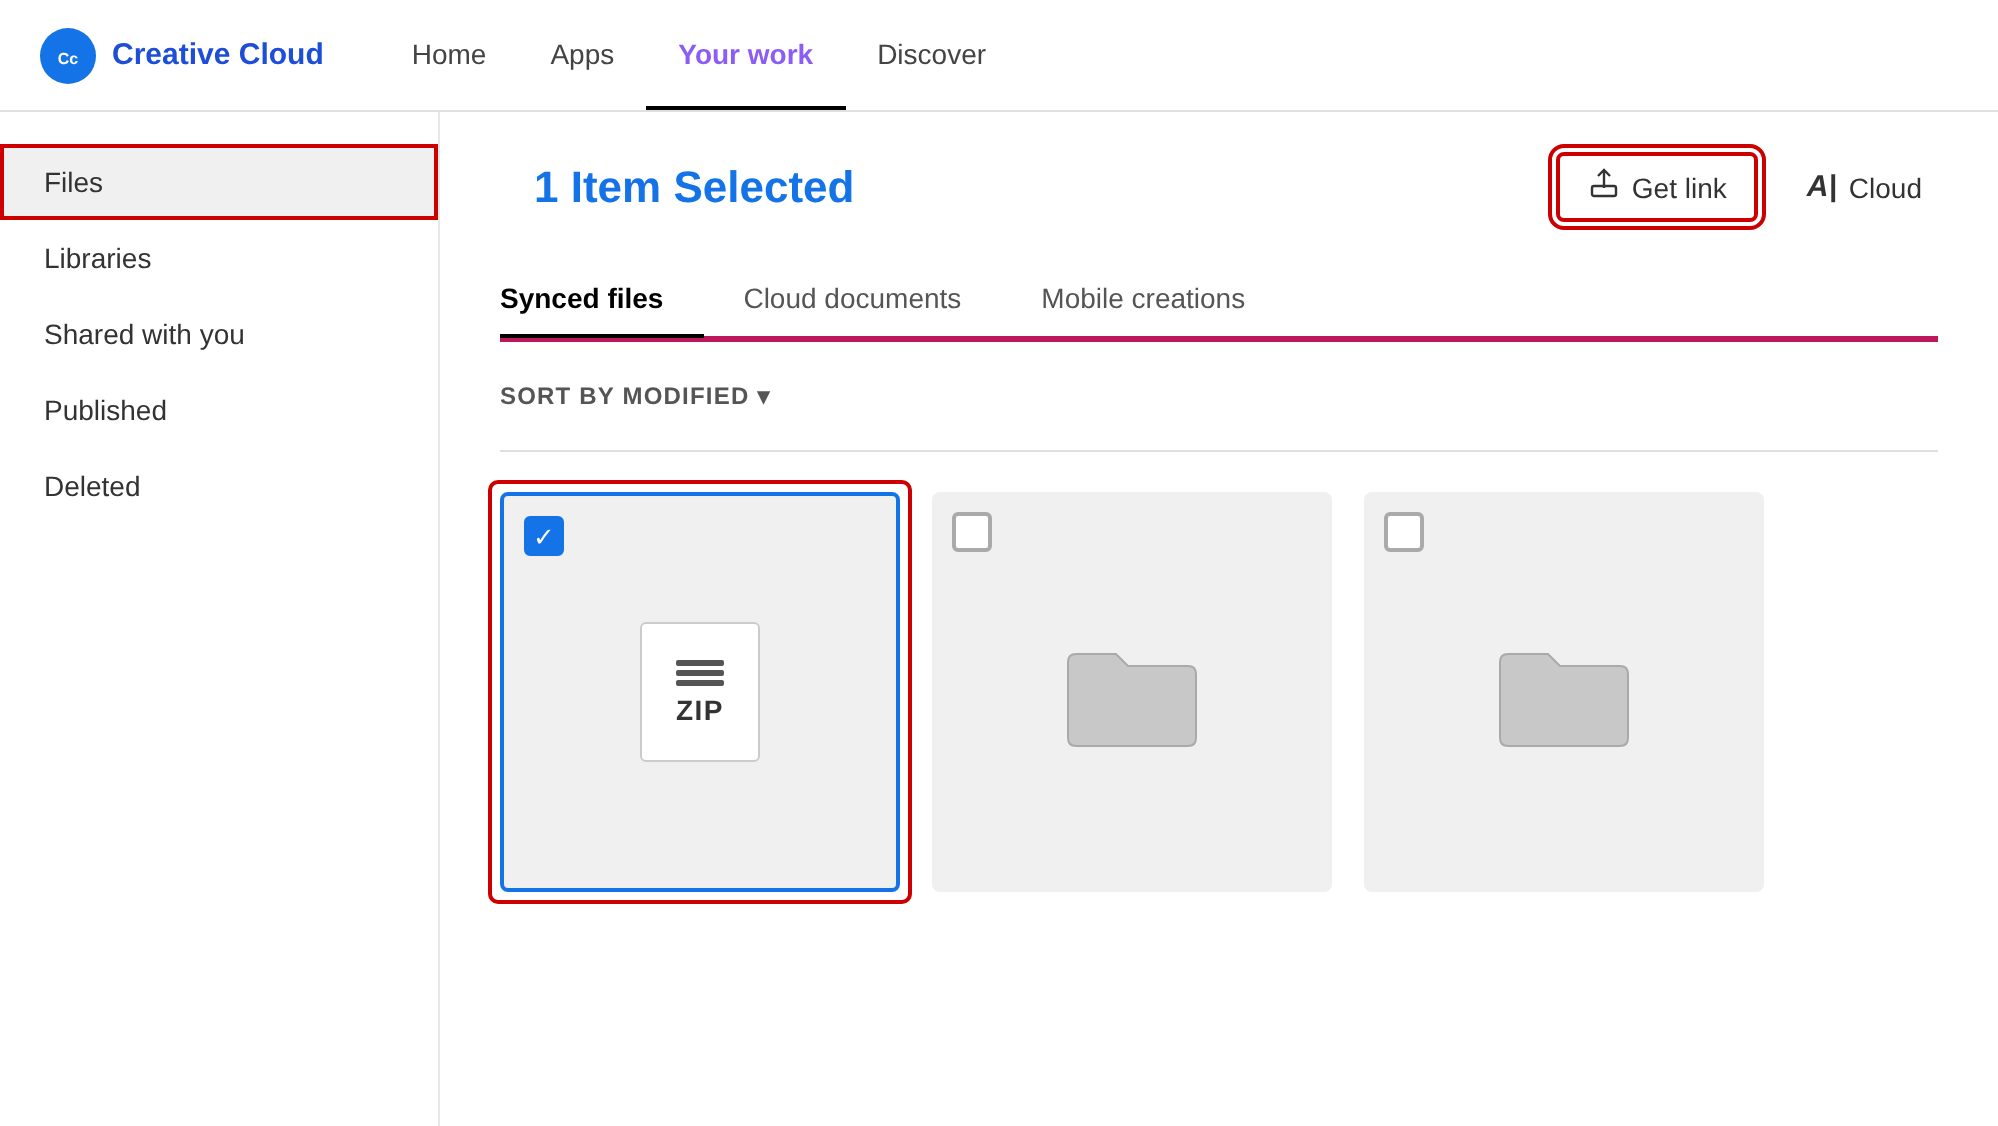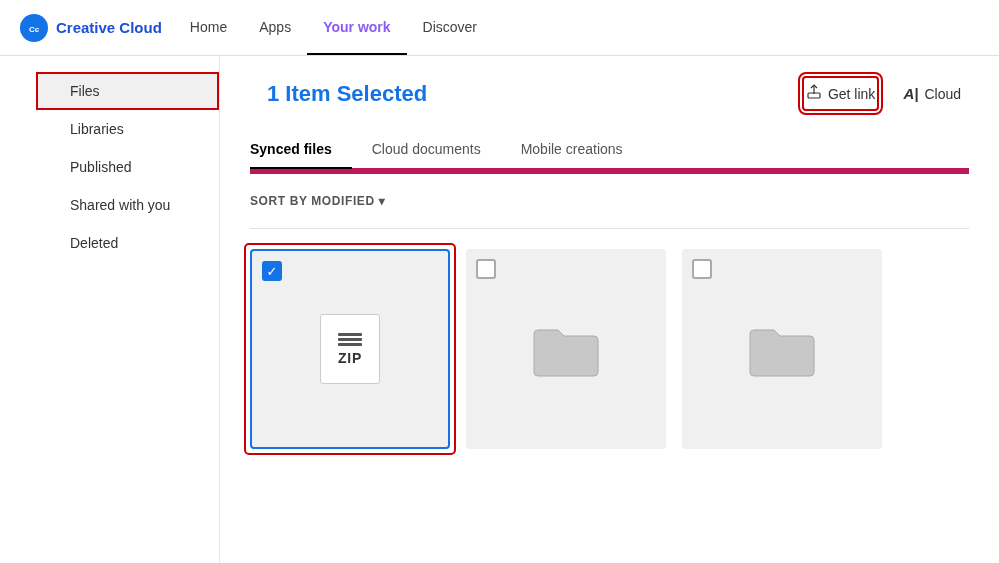--- a/index.html
+++ b/index.html
@@ -10,21 +10,21 @@
       display: flex;
       align-items: center;
       padding: 0 20px;
       height: 56px;
       border-bottom: 1px solid #e0e0e0;
     }
     .brand {
       display: flex;
       align-items: center;
       gap: 8px;
-      margin-right: 12px;
+      margin-right: 28px;
     }
     .brand-name {
       font-size: 15px;
       font-weight: 600;
       color: #1d4ed8;
     }
     .nav-items {
       display: flex;
       align-items: center;
       gap: 0;
@@ -55,26 +55,25 @@
     }
 
     
     .sidebar {
       width: 220px;
       border-right: 1px solid #e8e8e8;
       padding: 16px 0;
       flex-shrink: 0;
     }
     .sidebar-item {
-      padding: 9px 32px;
+      padding: 9px 20px;
       cursor: pointer;
       font-size: 14px;
       color: #333;
       border: 2px solid transparent;
-      margin-left: 36px;
     }
     .sidebar-item.active {
       background: #f0f0f0;
       border: 2px solid #c00;
       font-weight: 500;
     }
 
     
     .main {
       flex: 1;
@@ -97,21 +96,21 @@
     }
     .header-actions {
       display: flex;
       align-items: center;
       gap: 16px;
     }
     .get-link-btn {
       display: flex;
       align-items: center;
       gap: 6px;
-      padding: 6px 2px;
+      padding: 6px 14px;
       border: 2px solid #c00;
       border-radius: 4px;
       background: #fff;
       cursor: pointer;
       font-size: 14px;
       color: #333;
       outline: 2px solid #c00;
       outline-offset: 2px;
     }
     .rename-btn {
@@ -123,21 +122,21 @@
       color: #333;
       background: none;
       border: none;
       padding: 6px 8px;
     }
 
     
     .tabs {
       display: flex;
       gap: 0;
-      border-bottom: 6px solid #be185d;
+      border-bottom: 3px solid #be185d;
       margin-bottom: 20px;
     }
     .tab {
       padding: 10px 20px 10px 0;
       margin-right: 20px;
       cursor: pointer;
       font-size: 14px;
       color: #555;
       border-bottom: 2px solid transparent;
       margin-bottom: -1px;
@@ -311,22 +310,22 @@
     <div class="nav-item active">Your work</div>
     <div class="nav-item">Discover</div>
   </div>
 </nav>
 
 <div class="layout">
 
   <aside class="sidebar">
     <div class="sidebar-item active">Files</div>
     <div class="sidebar-item">Libraries</div>
+    <div class="sidebar-item">Shared with you</div>
     <div class="sidebar-item">Published</div>
-    <div class="sidebar-item">Shared with you</div>
     <div class="sidebar-item">Deleted</div>
   </aside>
 
   <main class="main">
 
     <div class="main-header">
       <h1 class="item-selected-title">1 Item Selected</h1>
       <div class="header-actions">
         <button class="get-link-btn">
           <span>

